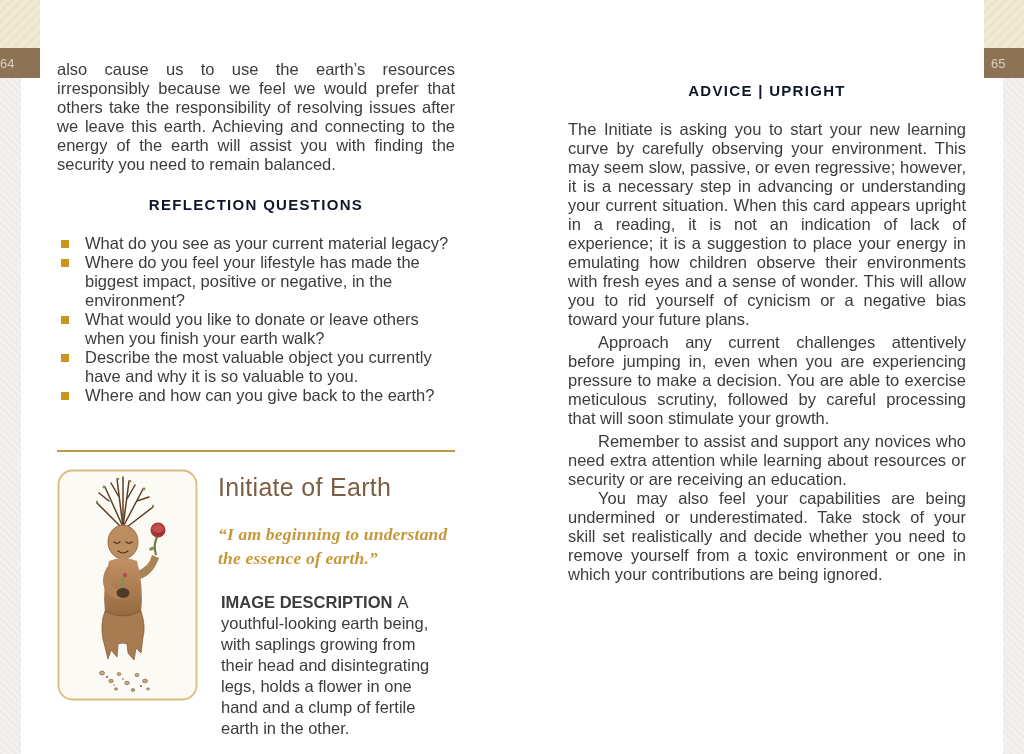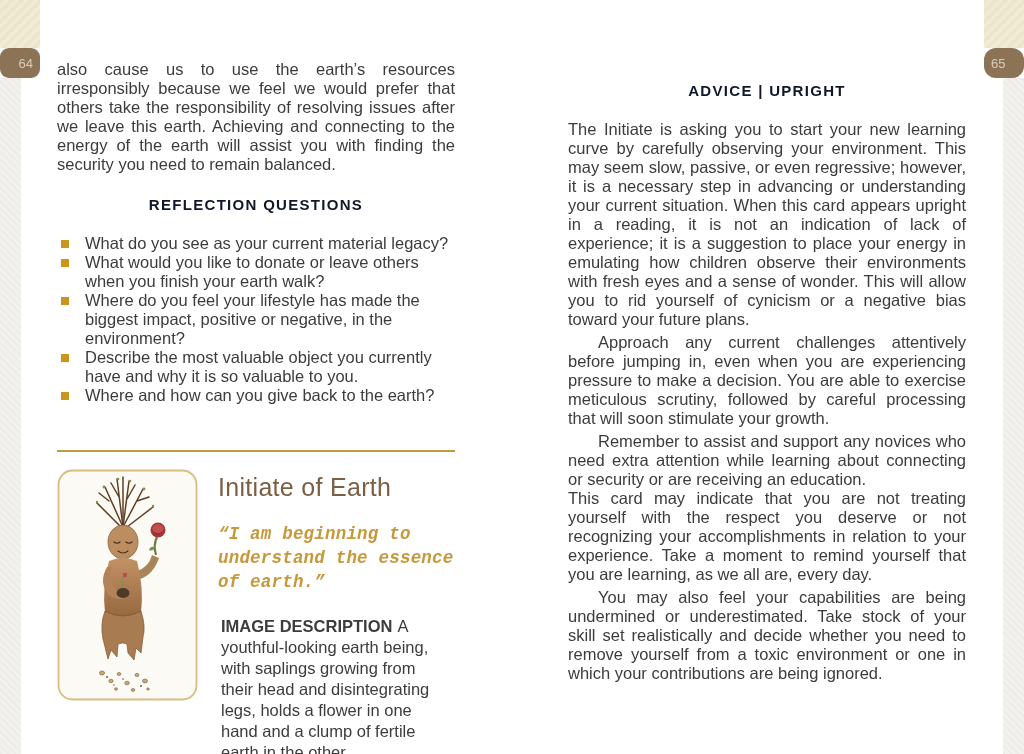--- a/index.html
+++ b/index.html
@@ -8,22 +8,22 @@
     background:#ffffff;color:#3c3c3c;
     font-family:"Liberation Sans",sans-serif;
   }
   
   .corner{position:absolute;top:0;width:40px;height:48px;background:#f2ebd4;
     background-image:repeating-linear-gradient(135deg,rgba(120,100,60,.05) 0 3px,transparent 3px 7px);}
   .corner.left{left:0;}
   .corner.right{right:0;}
   .tab{position:absolute;top:48px;width:40px;height:30px;background:#8d7356;
     color:#d9cdba;font-size:13px;display:flex;align-items:center;box-sizing:border-box;}
-  .tab.left{left:0;justify-content:flex-end;padding-right:7px;border-radius:9px;}
-  .tab.right{right:0;justify-content:flex-start;padding-left:7px;border-radius:12px;}
+  .tab.left{left:0;}
+  .tab.right{right:0;justify-content:flex-start;padding-left:7px;}
   .edge{position:absolute;top:78px;bottom:0;width:21px;background:#f3f1ed;
     background-image:repeating-linear-gradient(45deg,rgba(0,0,0,.025) 0 2px,transparent 2px 5px);}
   .edge.left{left:0;}
   .edge.right{right:0;}
 
   .page{position:absolute;top:0;height:100%;width:398px;box-sizing:border-box;padding-top:60px;}
   .page.left{left:57px;}
   .page.right{left:568px;}
 
   .body-par{margin:0;font-size:16.5px;line-height:19px;text-align:justify;}
@@ -36,21 +36,21 @@
   ul.reflection{list-style:none;margin:0;padding:0 0 0 4px;}
   ul.reflection li{display:flex;gap:16px;font-size:16.5px;line-height:19px;}
   .bullet{flex:0 0 auto;width:8px;height:8px;background:#c8961f;margin-top:6px;}
 
   .divider{border:none;border-top:2px solid #c09a42;margin:45px 0 17px;}
 
   .card-row{display:flex;gap:20px;justify-content:center;}
   .card-illustration{flex:0 0 auto;width:141px;height:232px;}
   .card-text{flex:1;padding-top:4px;}
   .card-title{font-size:25px;font-weight:400;color:#7c5e43;letter-spacing:.3px;margin:0 0 21px;line-height:28px;}
-  .card-quote{font-family:Liberation Mono, monospace;font-style:italic;font-weight:700;
+  .card-quote{font-family:Liberation Serif, serif;font-style:italic;font-weight:700;
     color:#c6983b;font-size:17.5px;line-height:24px;letter-spacing:.2px;margin:0 0 22px;}
   .card-desc{margin:3px;font-size:16.5px;line-height:21px;text-align:left;}
 
   .keywords{margin:13px 0 0;font-size:16.5px;line-height:21px;text-align:left;}
 
   .message{margin:0 0 0;}
   .advice-block p + p, .reversed-block p + p{margin-top:4px;}
 </style>
 </head>
 <body>
@@ -73,25 +73,25 @@
 
     <h2 class="section-heading">REFLECTION QUESTIONS</h2>
 
     <ul class="reflection">
       <li>
         <span class="bullet"></span>
         <span>What do you see as your current material legacy?</span>
       </li>
       <li>
         <span class="bullet"></span>
+        <span>Where do you feel your lifestyle has made the biggest impact, positive or negative, in the environment?</span>
+      </li>
+      <li>
+        <span class="bullet"></span>
         <span>What would you like to donate or leave others when you finish your earth walk?</span>
-      </li>
-      <li>
-        <span class="bullet"></span>
-        <span>Where do you feel your lifestyle has made the biggest impact, positive or negative, in the environment?</span>
       </li>
       <li>
         <span class="bullet"></span>
         <span>Describe the most valuable object you currently have and why it is so valuable to you.</span>
       </li>
       <li>
         <span class="bullet"></span>
         <span>Where and how can you give back to the earth?</span>
       </li>
     </ul>
@@ -179,24 +179,23 @@
     <p class="keywords"><span class="lead">KEY WORDS</span><span>Observation, education, youth, examine, witness, tactile, physical</span></p>
   </div>
 
   <div class="page right">
 
     <h2 class="section-heading">ADVICE | UPRIGHT</h2>
 
     <div class="advice-block">
       <p class="body-par">The Initiate is asking you to start your new learning curve by carefully observing your environment. This may seem slow, passive, or even regressive; however, it is a necessary step in advancing or understanding your current situation. When this card appears upright in a reading, it is not an indication of lack of experience; it is a suggestion to place your energy in emulating how children observe their environments with fresh eyes and a sense of wonder. This will allow you to rid yourself of cynicism or a negative bias toward your future plans.</p>
       <p class="body-par indent">Approach any current challenges attentively before jumping in, even when you are experiencing pressure to make a decision. You are able to exercise meticulous scrutiny, followed by careful processing that will soon stimulate your growth.</p>
-      <p class="body-par indent">Remember to assist and support any novices who need extra attention while learning about connecting or security or are receiving an education.</p>
+      <p class="body-par indent">Remember to assist and support any novices who need extra attention while learning about resources or security or are receiving an education.</p>
     </div>
 
 
     <div class="reversed-block">
-      <p class="body-par">This card may indicate that you are not treating yourself with the respect you deserve or not recognizing your accomplishments in relation to your experience. Take a moment to remind yourself that you are learning, as we all are, every day.</p>
       <p class="body-par indent">You may also feel your capabilities are being undermined or underestimated. Take stock of your skill set realistically and decide whether you need to remove yourself from a toxic environment or one in which your contributions are being ignored.</p>
 
     </div>
   </div>
 
 </div>
 
 </body></html>

